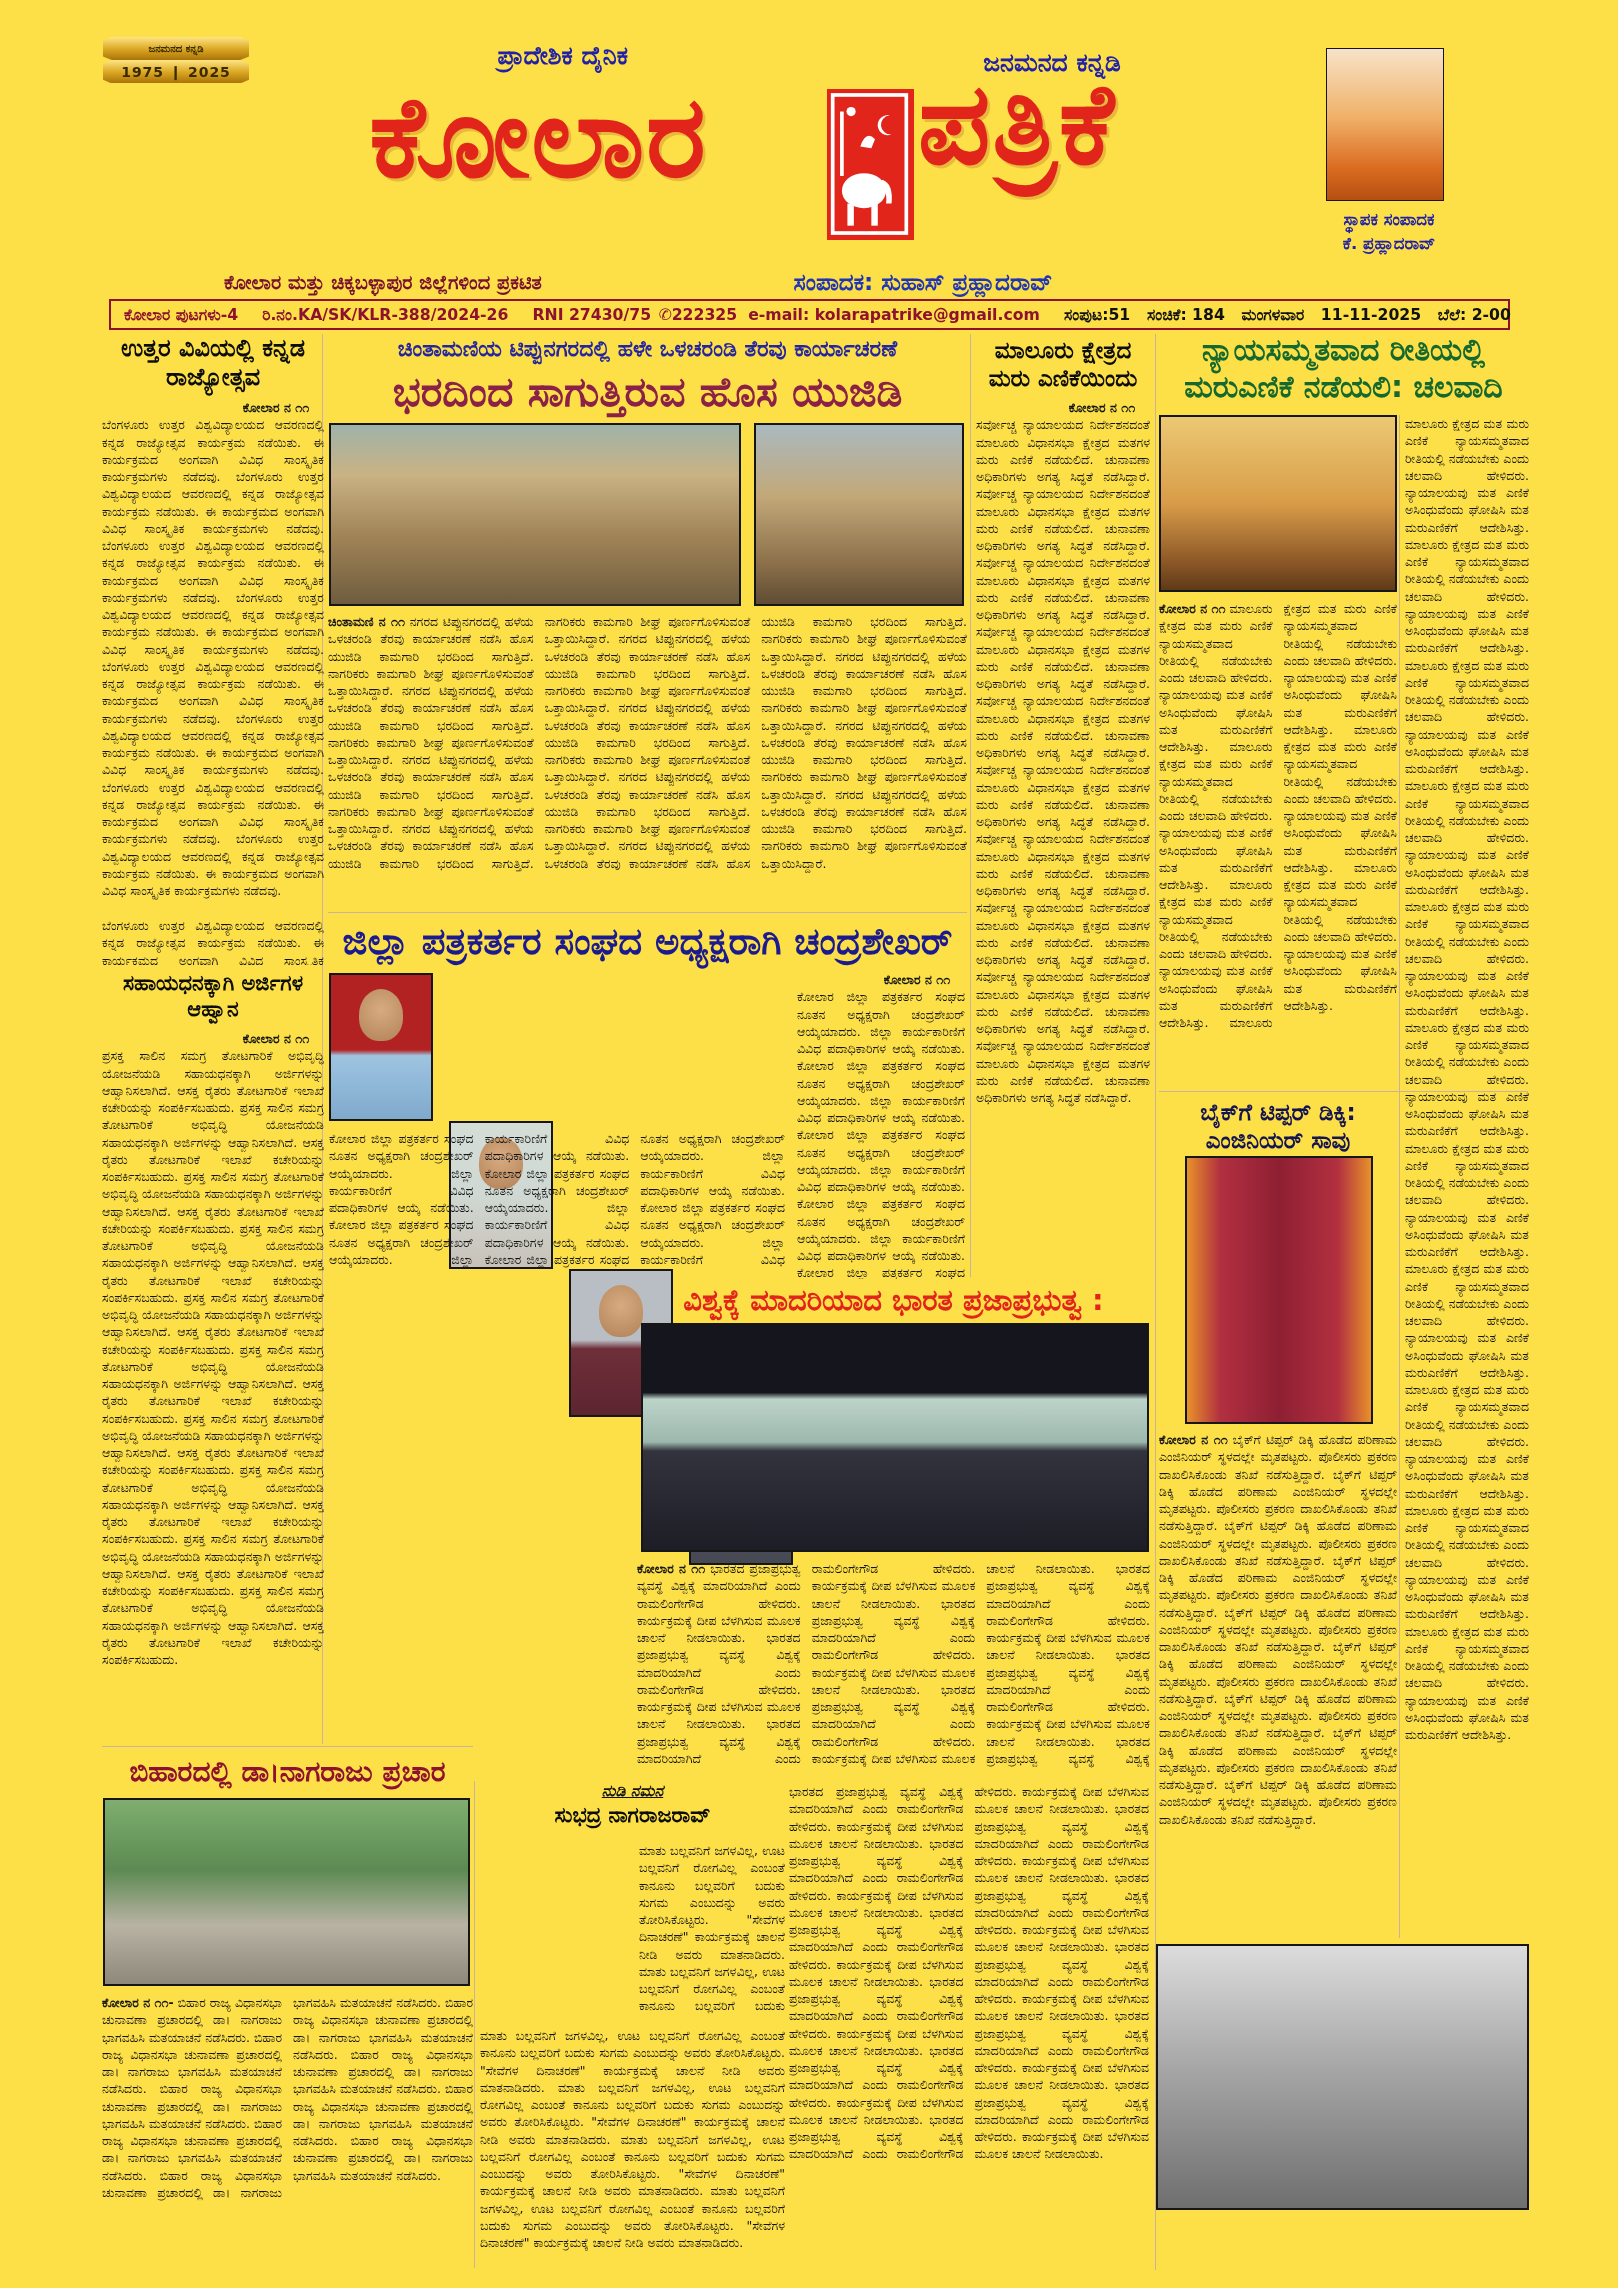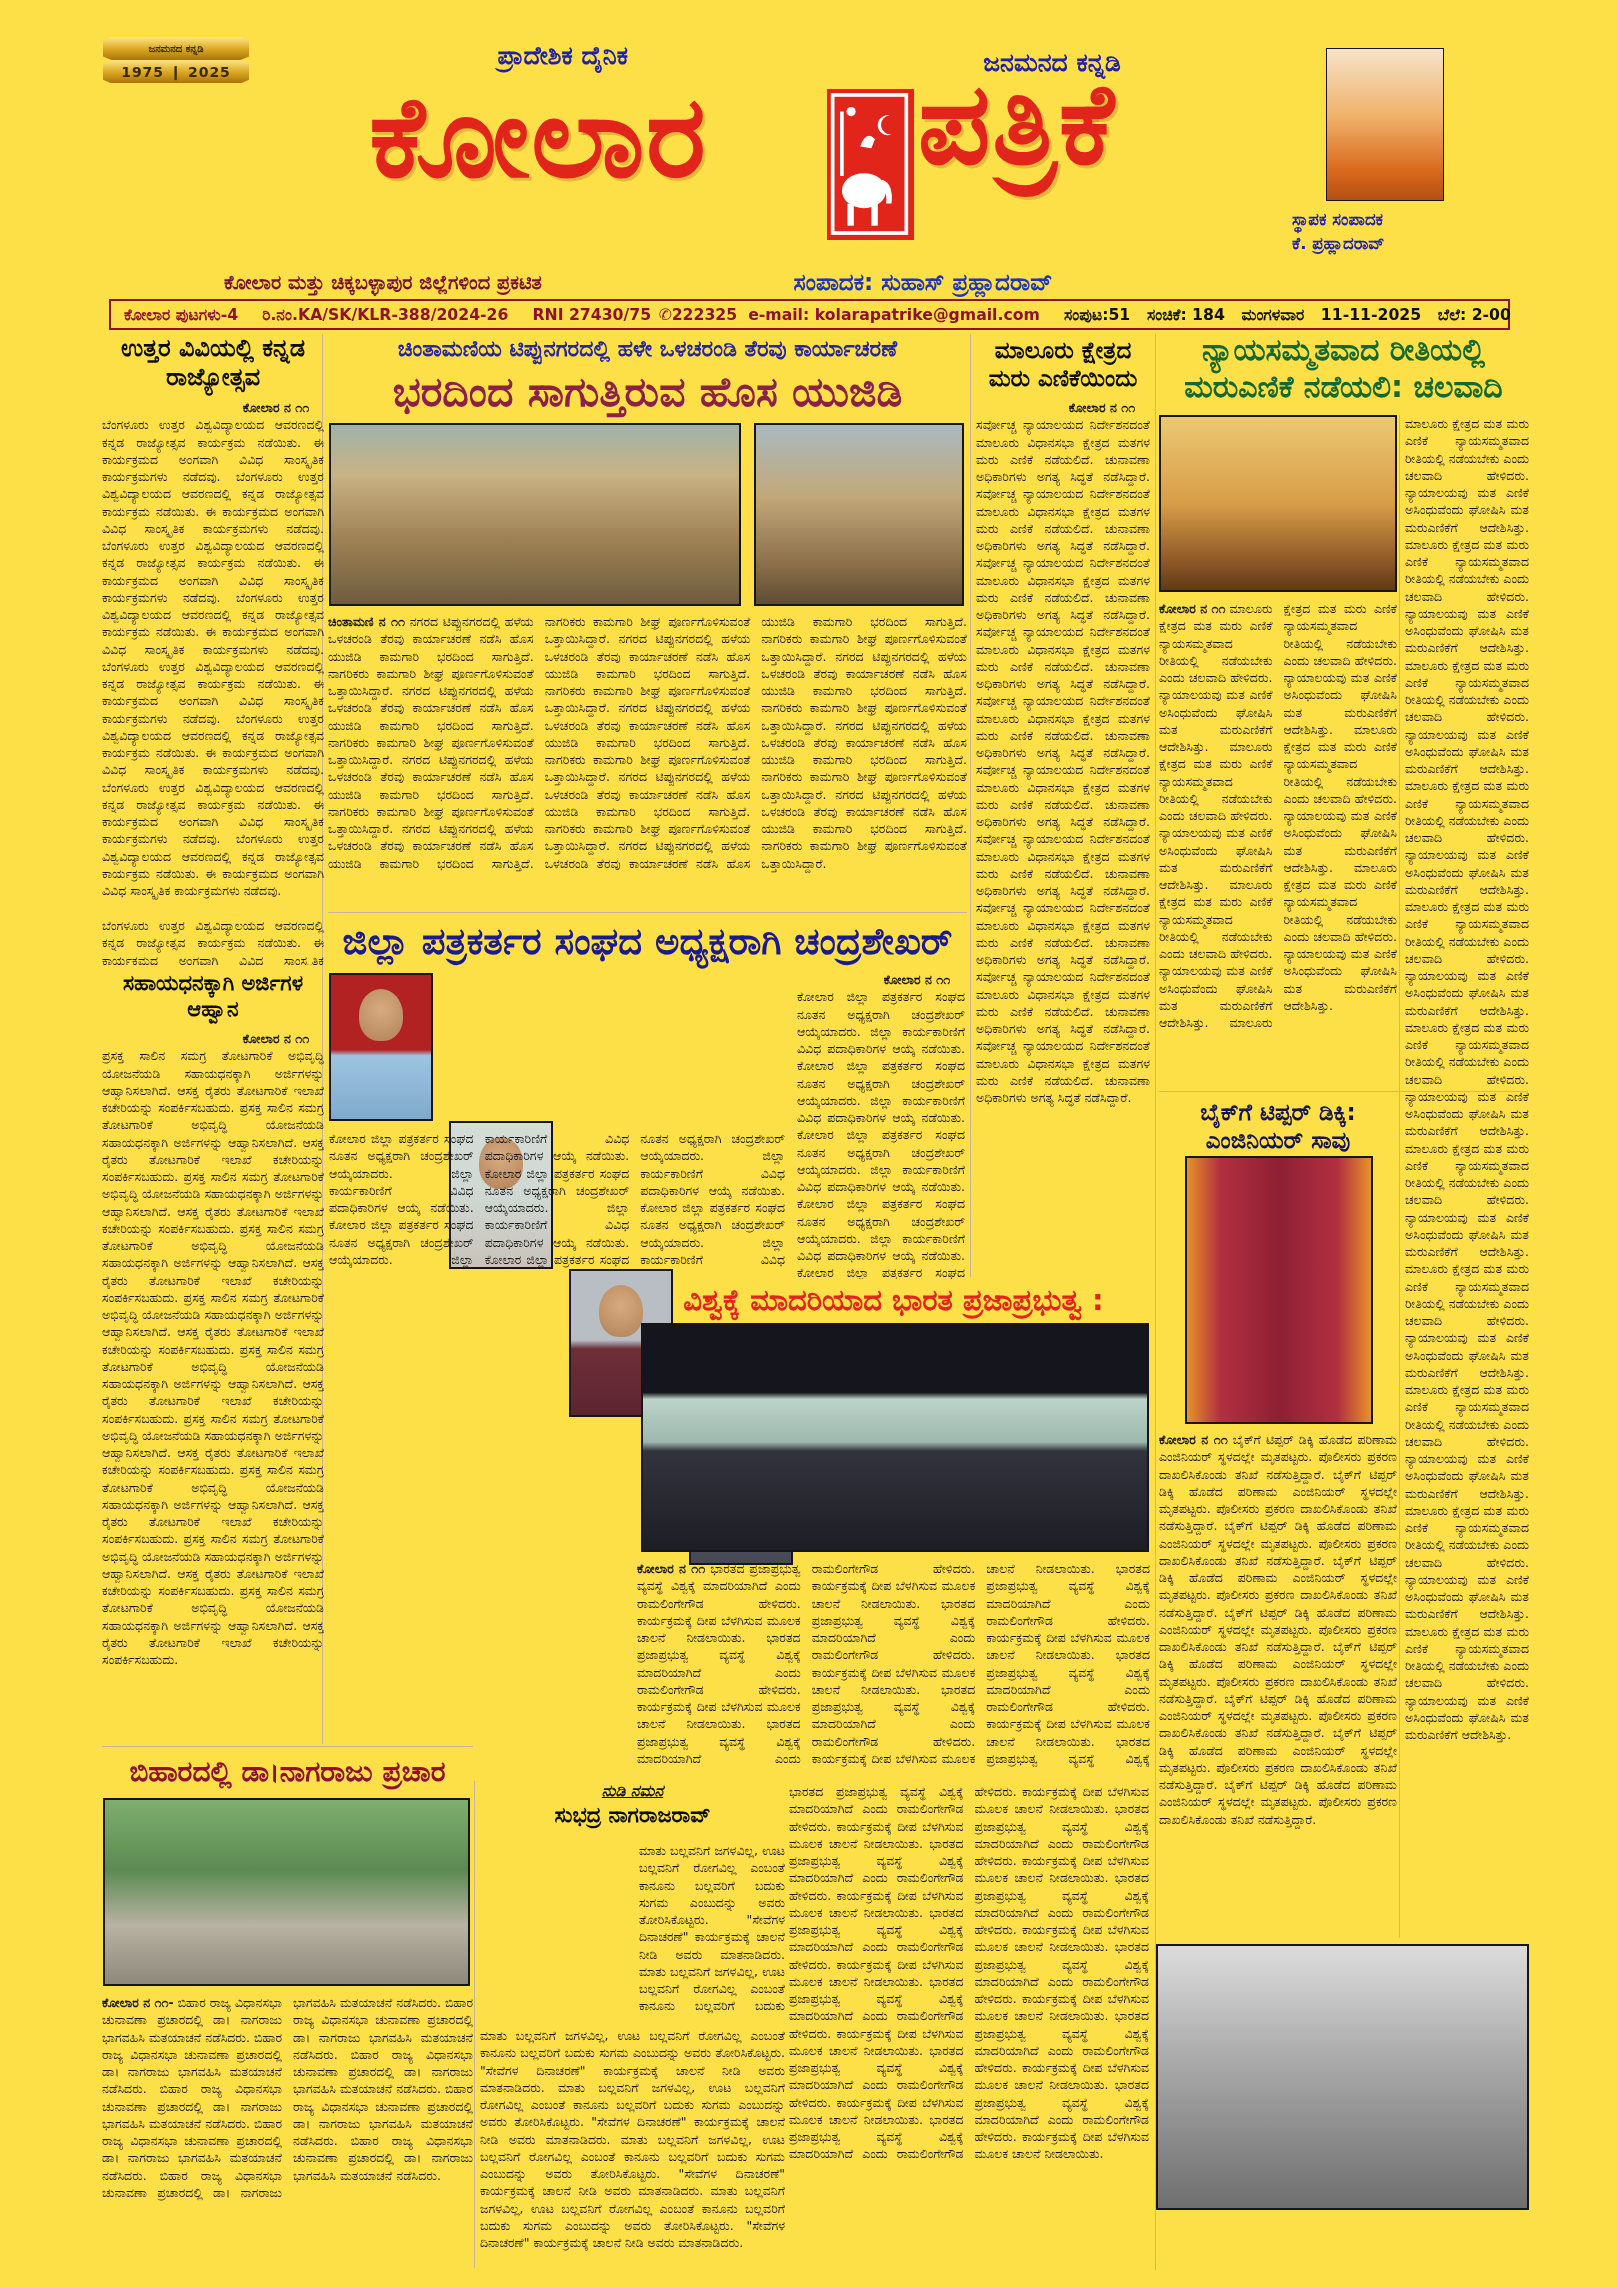--- a/index.html
+++ b/index.html
@@ -5,21 +5,21 @@
   html,body{margin:0;padding:0;background:#e8e8e8;}
   .sheet{position:relative;width:1619px;height:2289px;margin:0 auto;background:#fde047;
          font-family:"DejaVu Sans",sans-serif;color:#111;overflow:hidden;}
   .abs{position:absolute;box-sizing:border-box;}
   
   .tagline{font-weight:bold;color:#2020a8;font-size:25px;}
   .mast-title{font-weight:800;color:#e1251b;letter-spacing:1.8px;
               text-shadow:2.8px 2.8px 0 rgba(140,10,0,.18);line-height:1;}
   .pub-from{font-weight:bold;color:#7a1030;font-size:19.4px;}
   .editor-line{font-weight:bold;color:#1f35b5;font-size:23px;}
-  .founder-cap{font-weight:bold;color:#2020a8;font-size:16.6px;line-height:1.35;}
+  .founder-cap{font-weight:bold;color:#2020a8;font-size:16.6px;text-align:center;line-height:1.35;}
   .logo{width:146px;}
   .ribbon{background:linear-gradient(180deg,#ffe584,#d9a520 55%,#a9740a);
           color:#3a2a00;font-weight:bold;text-align:center;
           clip-path:polygon(0 15%,6% 0,94% 0,100% 15%,100% 85%,94% 100%,6% 100%,0 85%);}
   .ribbon.top{font-size:10px;padding:5.5px 1.8px;}
   .ribbon.bottom{font-size:14px;padding:3.7px 1.8px;letter-spacing:0.9px;}
   .logo-circle{width:135px;height:135px;border-radius:50%;margin:3.7px auto;
                background:radial-gradient(circle at 50% 45%,#ffd24a 0%,#f59f00 70%,#e08700 100%);
                border:3.7px solid #d9d9d9;box-shadow:0 0 0 2.8px #f2f2f2 inset;position:relative;}
   .logo-50{font-size:57px;font-weight:800;font-style:italic;color:#7a2a00;

